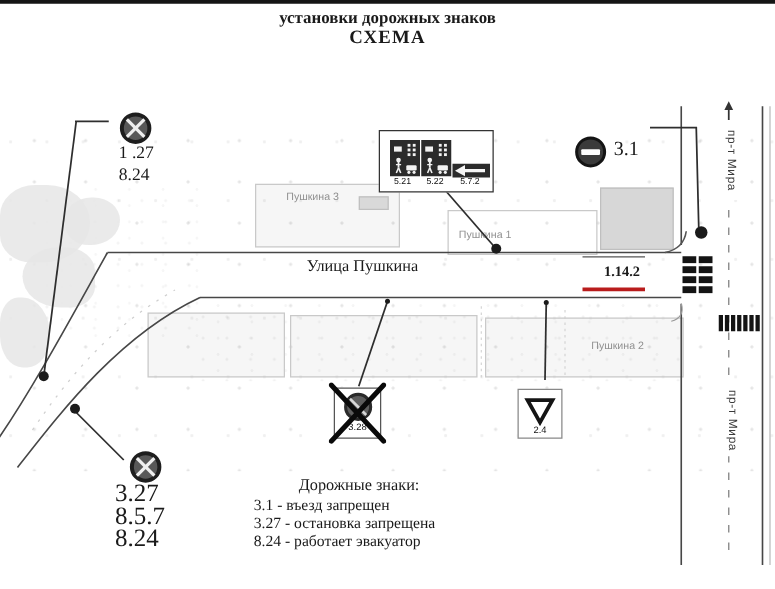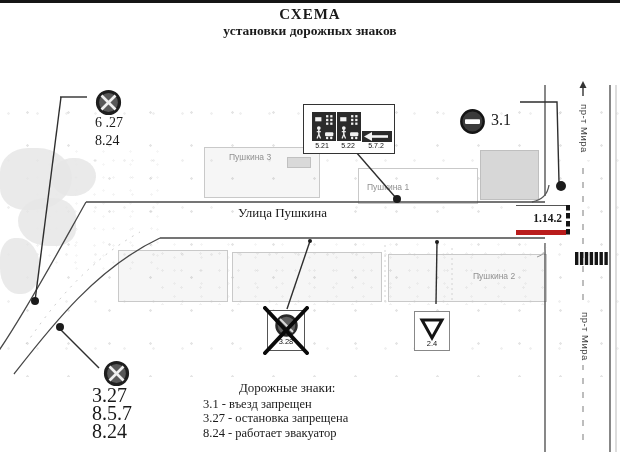--- a/index.html
+++ b/index.html
@@ -20,22 +20,22 @@
   .texture-dense{background-image:
       radial-gradient(circle, rgba(0,0,0,.10) 1px, transparent 1.4px),
       radial-gradient(circle, rgba(0,0,0,.08) 1px, transparent 1.4px);
       background-size:19px 17px, 27px 13px;background-position:3px 2px,11px 8px;}
   .blob{background:#e6e6e6;opacity:.85;}
   .bld{border:1px solid #c9c9c9;background:rgba(0,0,0,0.035);}
   .bld-label{font-family:"Liberation Sans", sans-serif;font-size:8.5px;color:#919191;white-space:nowrap;}
   svg{display:block;}
   #roads{left:0;top:0;z-index:2;}
   .whitebox{background:#fff;z-index:3;}
-  #street-label{left:238px;top:204px;width:104px;height:18px;font-size:13px;text-align:left;line-height:18px;}
-  #marking-box{left:516px;top:205px;width:50px;height:24px;border-top:1px solid #555;border-bottom:5px solid #b91c1c;}
+  #street-label{left:238px;top:204px;width:104px;height:18px;font-size:13px;text-align:center;line-height:18px;}
+  #marking-box{left:466px;top:205px;width:50px;height:24px;border-top:1px solid #555;border-bottom:3px solid #b91c1c;}
   #marking-label{width:46px;text-align:right;font-size:11.5px;font-weight:bold;line-height:24px;}
   .avenue-label{writing-mode:vertical-rl;font-family:"Liberation Sans", sans-serif;font-size:9.5px;
                 color:#3a3a3a;background:#fff;letter-spacing:.5px;z-index:3;text-align:center;}
   #avenue-top{left:577px;top:96px;height:64px;width:13px;}
   #avenue-bottom{left:578px;top:307px;height:58px;width:13px;}
   .signbox{background:#fff;z-index:4;}
   #panel{left:303px;top:104px;width:90px;height:48px;border:1.3px solid #333;}
   .panel-sq{position:absolute;width:24px;height:29px;background:#2b2b2b;top:7px;}
   .panel-label{position:absolute;top:37px;font-family:"Liberation Sans", sans-serif;font-size:7px;
                color:#111;text-align:center;}
@@ -52,22 +52,22 @@
   #legend-heading{font-size:13px;margin-bottom:1px;margin-left:36px;}
 </style>
 </head>
 <body>
 
 <div id="page">
 
   <div id="top-border" class="abs"></div>
 
   <div id="header" class="abs">
+    <div id="title-sub">установки дорожных знаков</div>
     <div id="title-main">СХЕМА</div>
-    <div id="title-sub">установки дорожных знаков</div>
   </div>
 
   <div class="abs texture" style="left:0;top:85px;width:620px;height:292px;"></div>
   <div class="abs texture-dense" style="left:150px;top:243px;width:400px;height:62px;opacity:.5;"></div>
   <div class="abs texture-dense" style="left:25px;top:150px;width:140px;height:120px;opacity:.45;"></div>
 
   <div class="abs blob" style="left:0;top:148px;width:72px;height:62px;border-radius:45% 55% 60% 40%;"></div>
   <div class="abs blob" style="left:18px;top:198px;width:58px;height:48px;border-radius:55% 45% 40% 60%;"></div>
   <div class="abs blob" style="left:52px;top:158px;width:44px;height:38px;border-radius:50% 50% 55% 45%;"></div>
   <div class="abs blob" style="left:0;top:238px;width:40px;height:56px;border-radius:40% 60% 50% 50%;"></div>
@@ -157,21 +157,21 @@
   <div id="avenue-bottom" class="abs avenue-label">пр-т Мира</div>
 
   <div class="abs" style="left:95px;top:89px;width:27px;height:27px;z-index:4;">
     <svg width="27" height="27" viewBox="0 0 27 27">
       <circle cx="13.5" cy="13.5" r="11" fill="#585858" stroke="#1e1e1e" stroke-width="3.2"></circle>
       <line x1="6.5" y1="6.5" x2="20.5" y2="20.5" stroke="#efefef" stroke-width="2.6"></line>
       <line x1="20.5" y1="6.5" x2="6.5" y2="20.5" stroke="#efefef" stroke-width="2.6"></line>
     </svg>
   </div>
   <div id="tl-labels" class="abs sign-num">
-    <div>6 .27</div>
+    <div>1 .27</div>
     <div>8.24</div>
   </div>
 
   <div id="panel" class="abs signbox">
     <div class="panel-sq" style="left:8px;">
       <svg width="24" height="29" viewBox="0 0 23 28">
         <g fill="#f2f2f2">
           <rect x="13.5" y="3" width="2.2" height="2.2"></rect>
             <rect x="17.5" y="3" width="2.2" height="2.2"></rect>
           <rect x="13.5" y="6.6" width="2.2" height="2.2"></rect>

